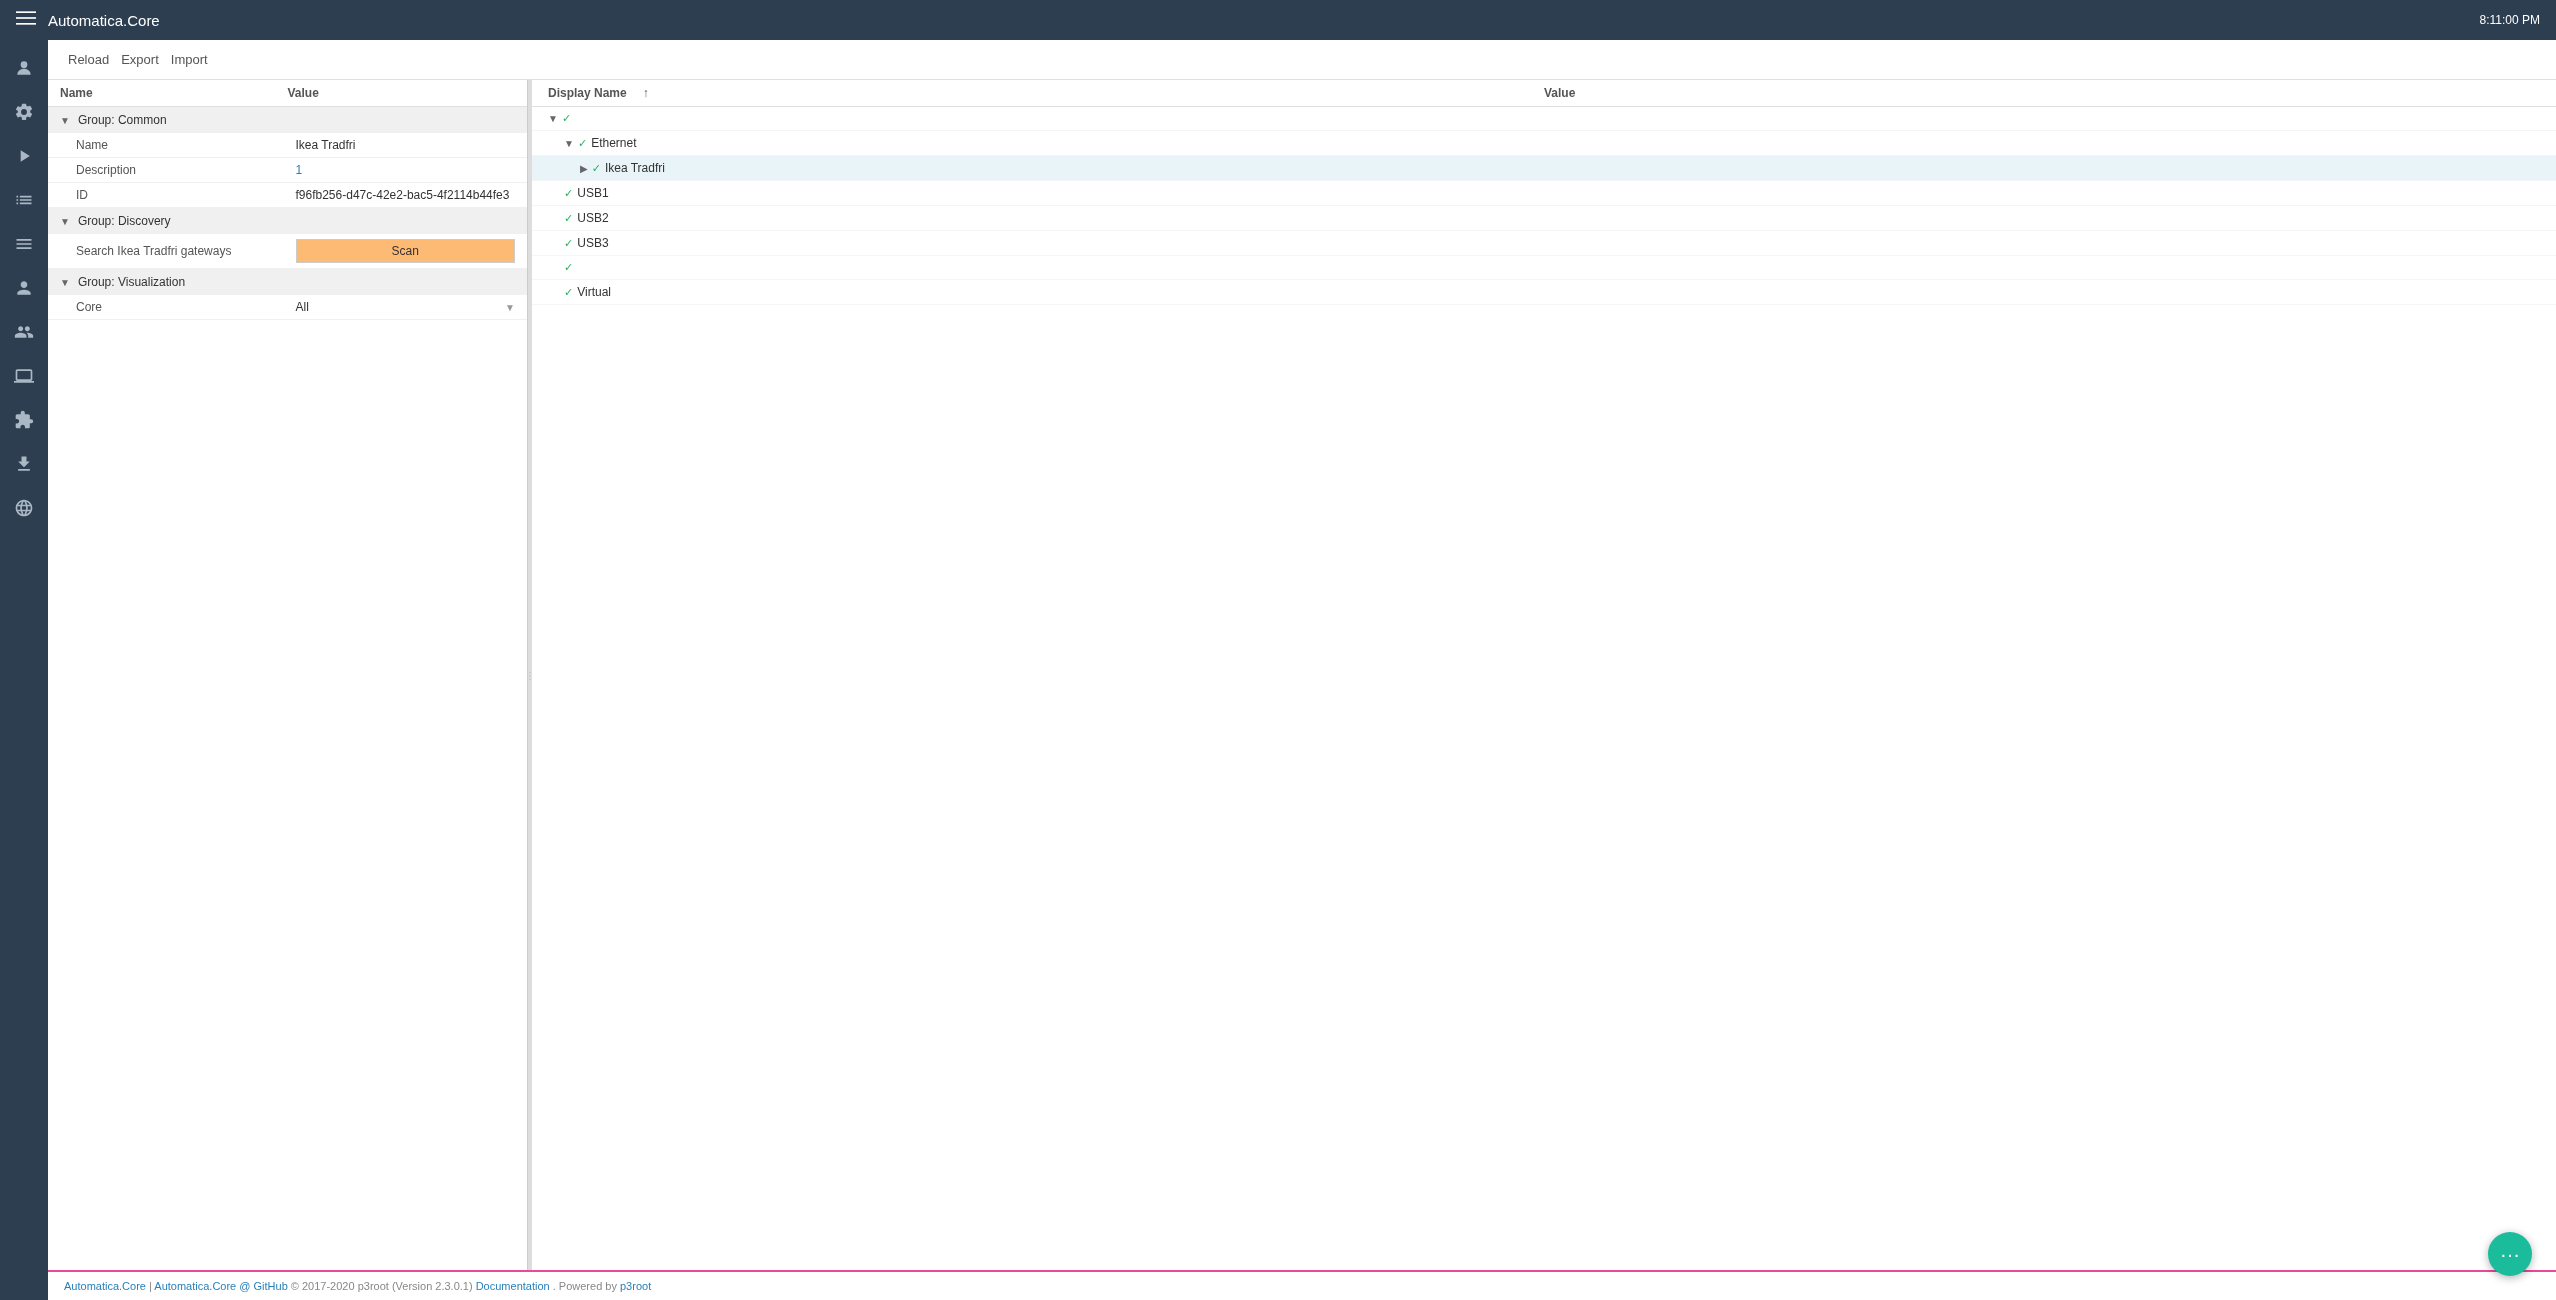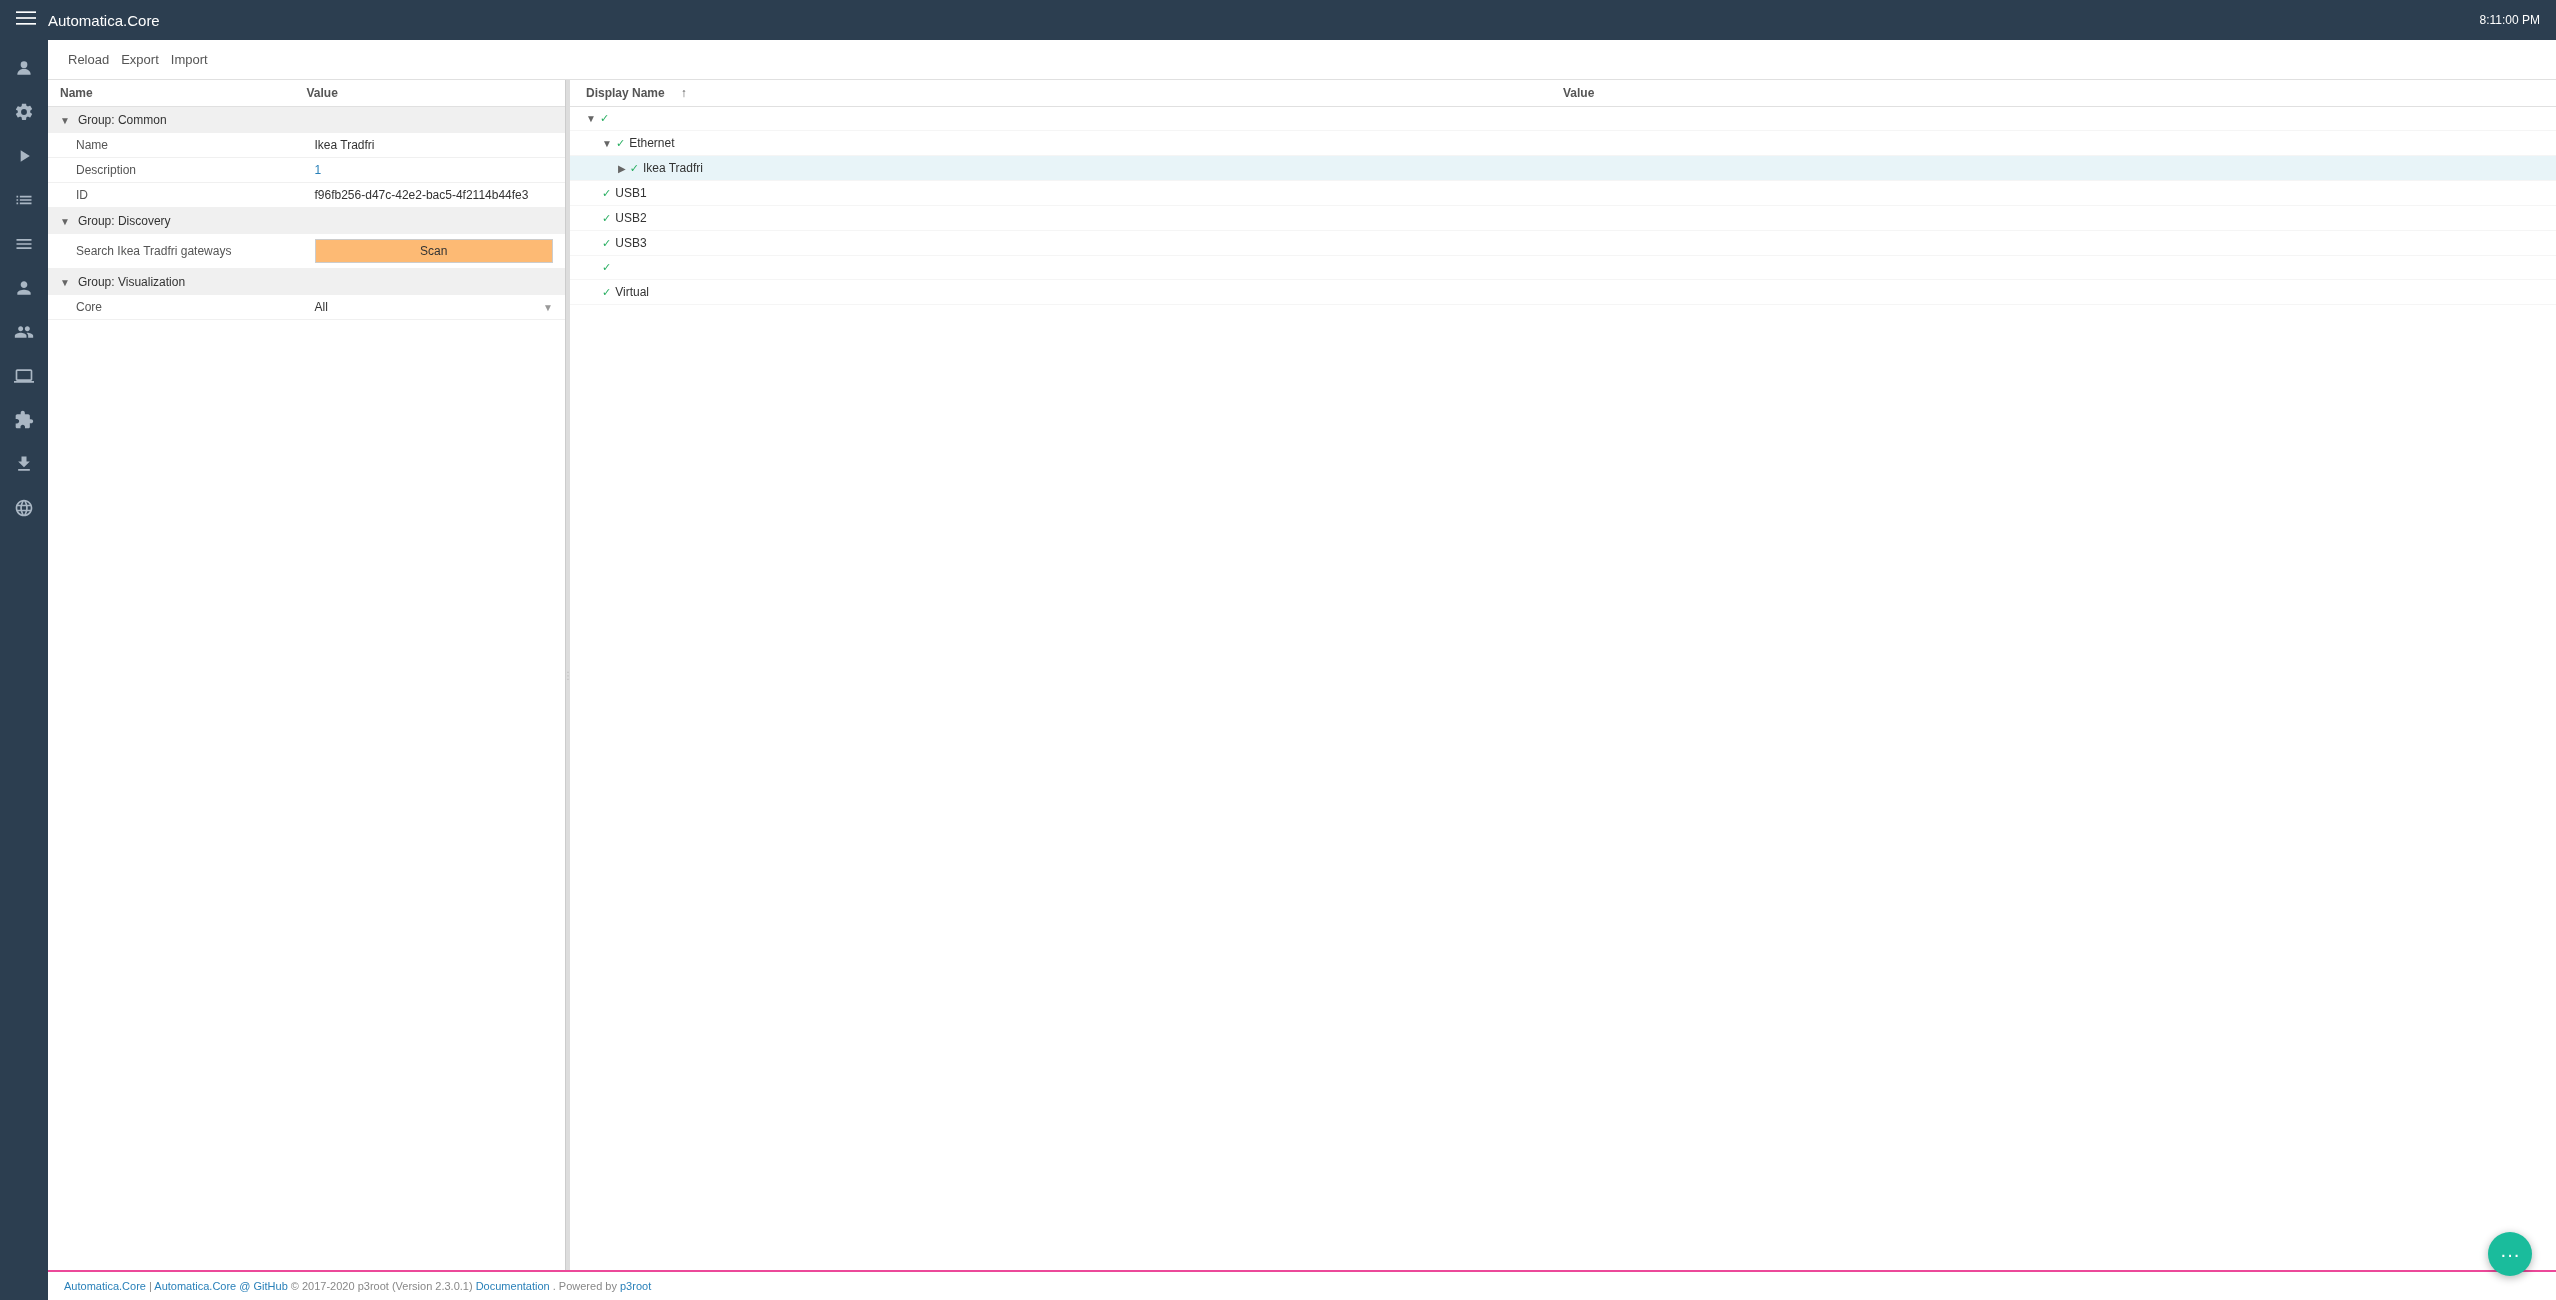--- a/index.html
+++ b/index.html
@@ -78,21 +78,21 @@
 
     
     .split-pane {
       display: flex;
       flex: 1;
       overflow: hidden;
     }
 
     
     .left-panel {
-      width: 518px;
+      width: 480px;
       border-right: 1px solid #ccc;
       display: flex;
       flex-direction: column;
       overflow-y: auto;
       flex-shrink: 0;
     }
 
     
     .panel-header {
       display: flex;

